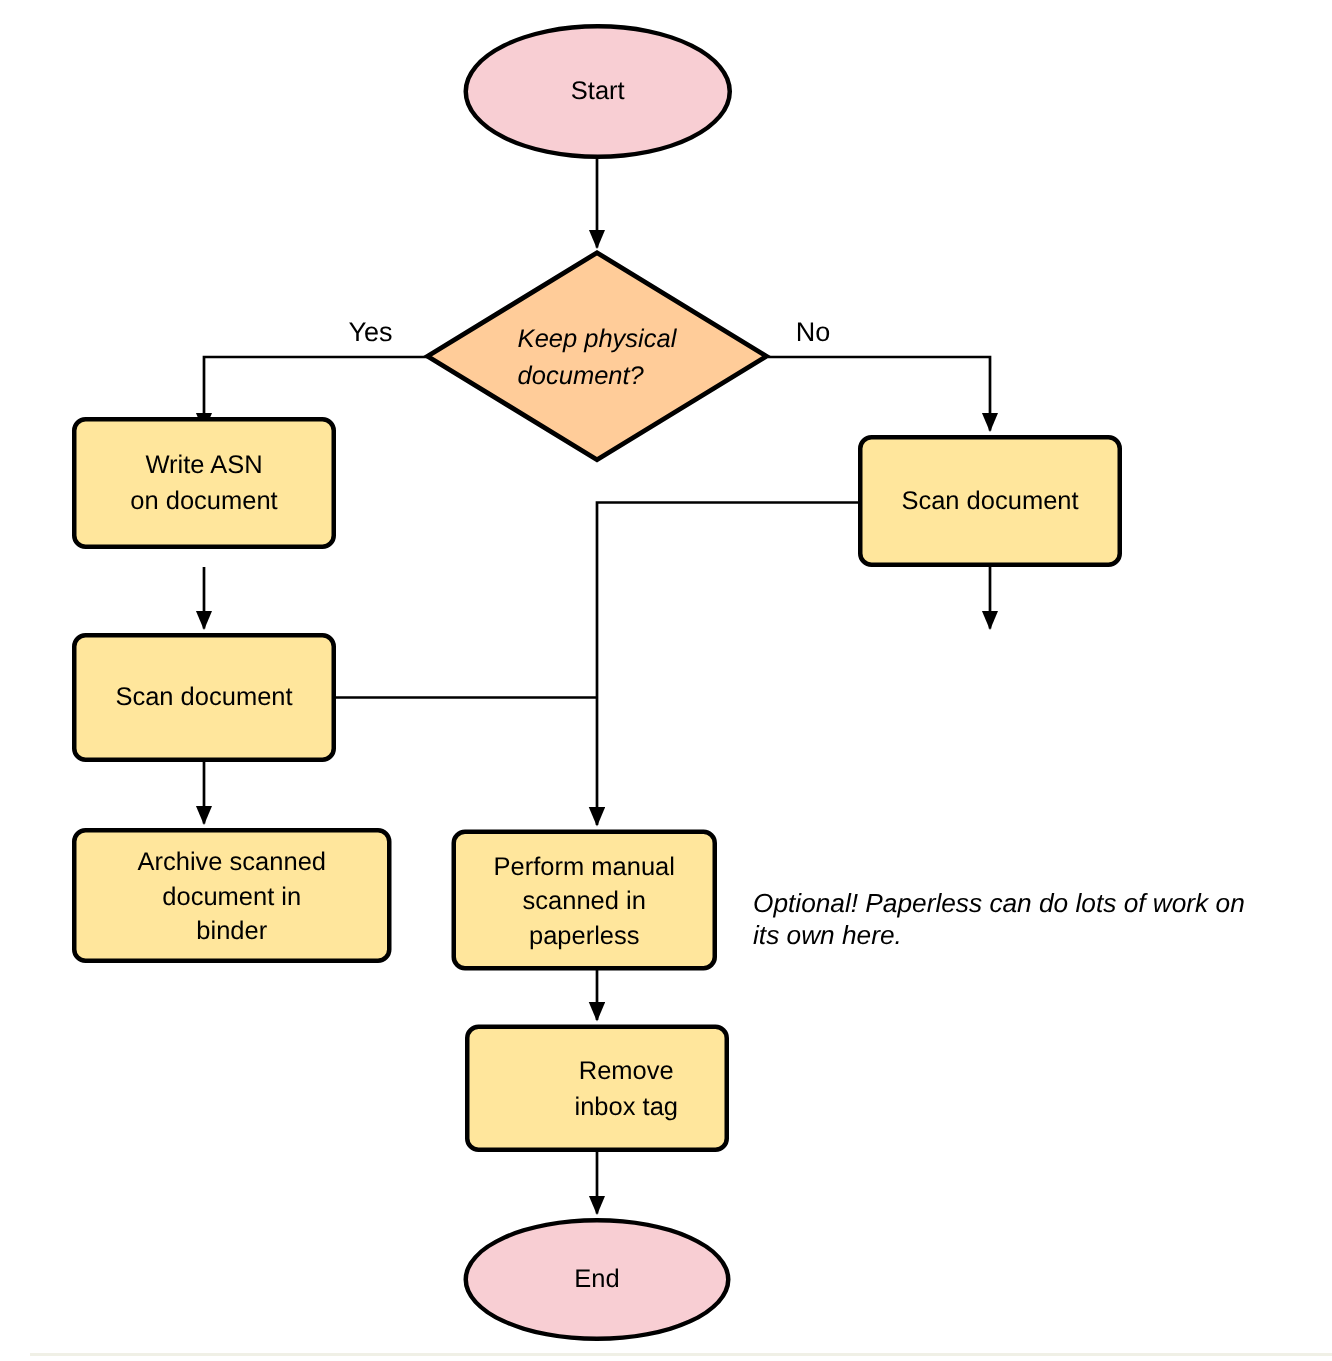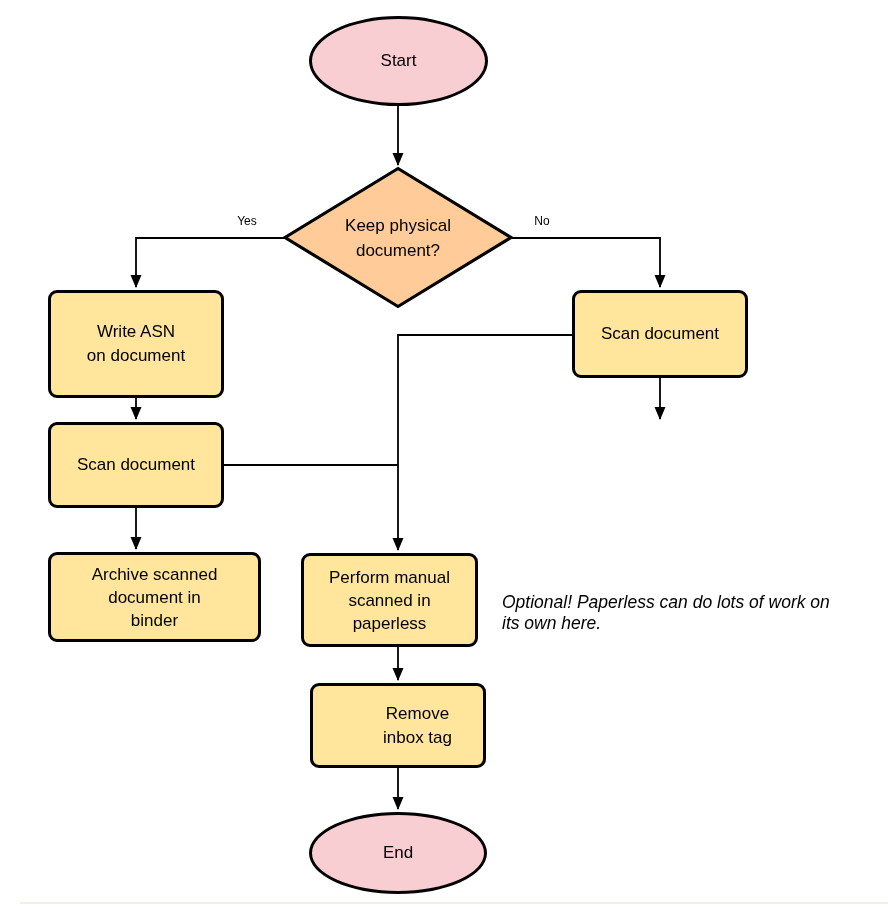--- a/index.html
+++ b/index.html
@@ -34,33 +34,32 @@
     border-radius:50%;
   }
   .process{
     background:var(--process-fill,#FFE69C);
     border:3px solid var(--stroke-color,#000);
     border-radius:9px;
   }
   .decision-wrap{
     position:absolute;
     display:flex;align-items:center;justify-content:center;
-    text-align:center;
-    font-size:17px;line-height:25px;
+    font-size:17px;line-height:25px;font-style:italic;
   }
   .decision-wrap svg{position:absolute;left:0;top:0;}
   .decision-wrap .diamond{
     fill:var(--decision-fill,#FFCC99);
     stroke:var(--stroke-color,#000);
     stroke-width:3.2;
   }
   .decision-label{position:relative;}
   .edge-label{
     position:absolute;
-    font-size:12px;line-height:20px;
+    font-size:18px;line-height:20px;
     text-align:center;width:60px;
   }
   .annotation{
     position:absolute;
     font-style:italic;
     font-size:17.5px;line-height:21px;
   }
   .line{display:block;}
   .footer-line{
     position:absolute;left:0;right:0;bottom:3px;height:2px;
@@ -97,21 +96,21 @@
   <div class="decision-wrap" style="left:262px;top:166px;width:232px;height:143px;">
     <svg width="232" height="143" viewBox="0 0 232 143">
       <polygon class="diamond" points="116,2.5 229,71.5 116,140.5 3,71.5"></polygon>
     </svg>
     <div class="decision-label">
       <span class="line">Keep physical</span>
       <span class="line">document?</span>
     </div>
   </div>
 
-  <div class="node process" style="left:28px;top:290px;width:176px;height:108px;text-align:center;">
+  <div class="node process" style="left:28px;top:278px;width:176px;height:88px;text-align:center;">
     <span class="line">Write ASN</span>
     <span class="line">on document</span>
   </div>
 
   <div class="node process" style="left:28px;top:422px;width:176px;height:86px;">
     <span class="line">Scan document</span>
   </div>
 
   <div class="node process" style="left:28px;top:552px;width:213px;height:90px;line-height:23px;">
     <span class="line">Archive scanned</span>

